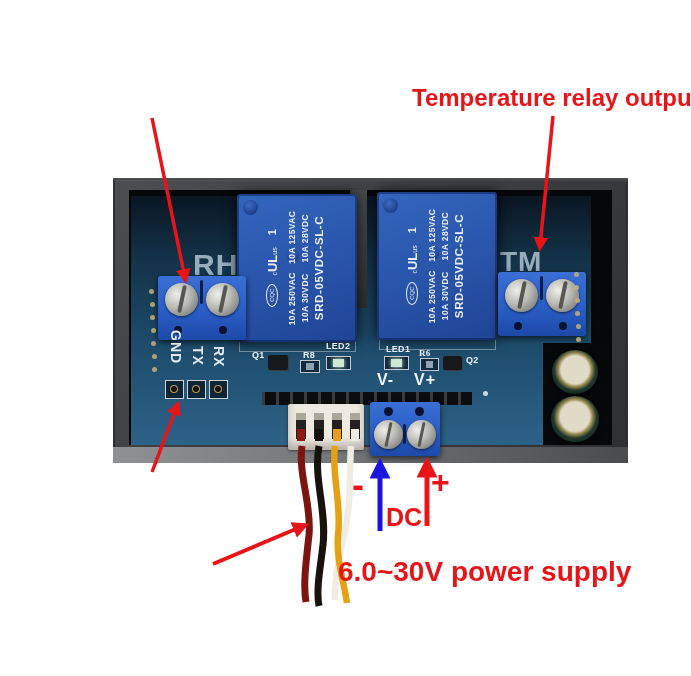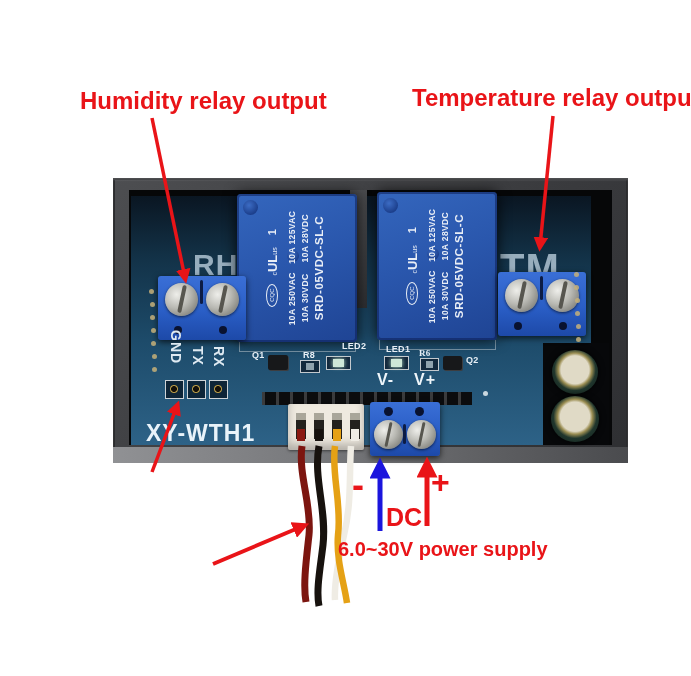--- a/index.html
+++ b/index.html
@@ -71,35 +71,34 @@
         border-radius:2px;box-shadow:inset 0 -6px 8px rgba(0,0,0,.25),0 1px 3px rgba(0,0,0,.5);}
   .slot{position:absolute;top:9px;width:10px;height:26px;background:linear-gradient(180deg,#a9a69a 0 7px,#23211d 7px);}
   .wdot{position:absolute;bottom:-2px;left:1px;width:8px;height:12px;}
   svg{position:absolute;left:0;top:0;}
 </style>
 </head>
 <body>
 
 <div class="stage">
 
-  <div class="note" style="left:80px;top:87px;font-size:24px;">Humidity relay output</div>
   <div class="note" style="left:412px;top:84px;font-size:24px;">Temperature relay output</div>
 
   <div class="case"></div>
   <div class="cavity"></div>
   <div class="pcb"></div>
   <div class="divider"></div>
   <div class="caps-bay">
     <div class="cap" style="left:9px;top:7px;width:46px;height:44px;"></div>
     <div class="cap" style="left:8px;top:53px;width:48px;height:46px;"></div>
   </div>
   <div class="case-lip"></div>
 
   <div class="silk" style="left:193px;top:248px;font-size:30px;opacity:.8;">RH</div>
-  <div class="silk" style="left:500px;top:246px;font-size:40px;opacity:.8;">TM</div>
+  <div class="silk" style="left:500px;top:246px;font-size:28px;opacity:.8;">TM</div>
 
   <div class="silk-bracket" style="left:239px;top:342px;width:115px;height:9px;"></div>
   <div class="silk-bracket" style="left:379px;top:340px;width:115px;height:9px;"></div>
 
   <div class="relay" style="left:237px;top:194px;">
     <div class="dimple" style="left:6px;top:6px;width:15px;height:15px;"></div>
     <div class="dimple" style="left:50px;top:56px;width:12px;height:12px;"></div>
     <div class="relay-rot">
       <div class="r-logos">
         <span class="cqc-oval">CQC</span>
@@ -140,21 +139,21 @@
     <div class="t-hole" style="left:16px;top:50px;width:8px;height:8px;"></div>
     <div class="t-hole" style="left:61px;top:50px;width:8px;height:8px;"></div>
   </div>
 
   <div class="comp-label" style="left:252px;top:350px;">Q1</div>
   <div class="smd-q" style="left:268px;top:355px;width:20px;height:15px;"></div>
   <div class="comp-label" style="left:303px;top:350px;">R8</div>
   <div class="box-comp" style="left:300px;top:360px;width:18px;height:11px;">
       <div class="res-core"></div>
     </div>
-  <div class="comp-label" style="left:326px;top:341px;margin-left:16px;">LED2</div>
+  <div class="comp-label" style="left:326px;top:341px;">LED2</div>
   <div class="box-comp" style="left:326px;top:356px;width:23px;height:12px;">
       <div class="led-core"></div>
     </div>
   <div class="comp-label" style="left:386px;top:344px;">LED1</div>
   <div class="box-comp" style="left:384px;top:356px;width:23px;height:12px;">
       <div class="led-core"></div>
     </div>
   <div class="comp-label" style="left:419px;top:348px;font-family:Liberation Serif, serif;">R6</div>
   <div class="box-comp" style="left:420px;top:358px;width:17px;height:11px;">
       <div class="res-core"></div>
@@ -181,21 +180,20 @@
   <div>
     <div class="pad-dot" style="left:574px;top:272px;"></div>
       <div class="pad-dot" style="left:574px;top:285px;"></div>
     <div class="pad-dot" style="left:575px;top:298px;"></div>
       <div class="pad-dot" style="left:575px;top:311px;"></div>
     <div class="pad-dot" style="left:576px;top:324px;"></div>
       <div class="pad-dot" style="left:576px;top:337px;"></div>
   </div>
   <div class="pad-dot" style="left:483px;top:391px;background:#e8eef2;"></div>
 
-  <div class="silk" style="left:146px;top:420px;font-size:23px;color:#e9f3fa;">XY-WTH1</div>
 
   <div class="silk" style="left:377px;top:371px;font-size:16px;color:#eef5fa;">V-</div>
   <div class="silk" style="left:414px;top:371px;font-size:16px;color:#eef5fa;">V+</div>
 
   <div class="pin-strip"></div>
 
   <div class="connector">
     <div class="slot" style="left:8px;">
         <div class="wdot" style="background:#8b1a12;"></div>
       </div>
@@ -238,15 +236,15 @@
     <line x1="553" y1="116" x2="540" y2="246" stroke="#e91418" stroke-width="3.5" marker-end="url(#ah-red)"></line>
     <line x1="152" y1="472" x2="177" y2="406" stroke="#e91418" stroke-width="3.5" marker-end="url(#ah-red)"></line>
     <line x1="213" y1="564" x2="303" y2="526" stroke="#e91418" stroke-width="4" marker-end="url(#ah-red)"></line>
     <line x1="380" y1="531" x2="380" y2="466" stroke="#1b15dd" stroke-width="5" marker-end="url(#ah-blue)"></line>
     <line x1="427" y1="526" x2="427" y2="465" stroke="#e91418" stroke-width="5" marker-end="url(#ah-red)"></line>
   </svg>
 
   <div class="note" style="left:352px;top:464px;font-size:36px;font-weight:bold;">-</div>
   <div class="note" style="left:431px;top:464px;font-size:32px;font-weight:bold;">+</div>
   <div class="note" style="left:386px;top:503px;font-size:25px;">DC</div>
-  <div class="note" style="left:338px;top:538px;font-size:20px;text-align:right;">6.0~30V power supply</div>
+  <div class="note" style="left:338px;top:556px;font-size:28px;text-align:right;">6.0~30V power supply</div>
 
 </div>
 
 </body></html>

